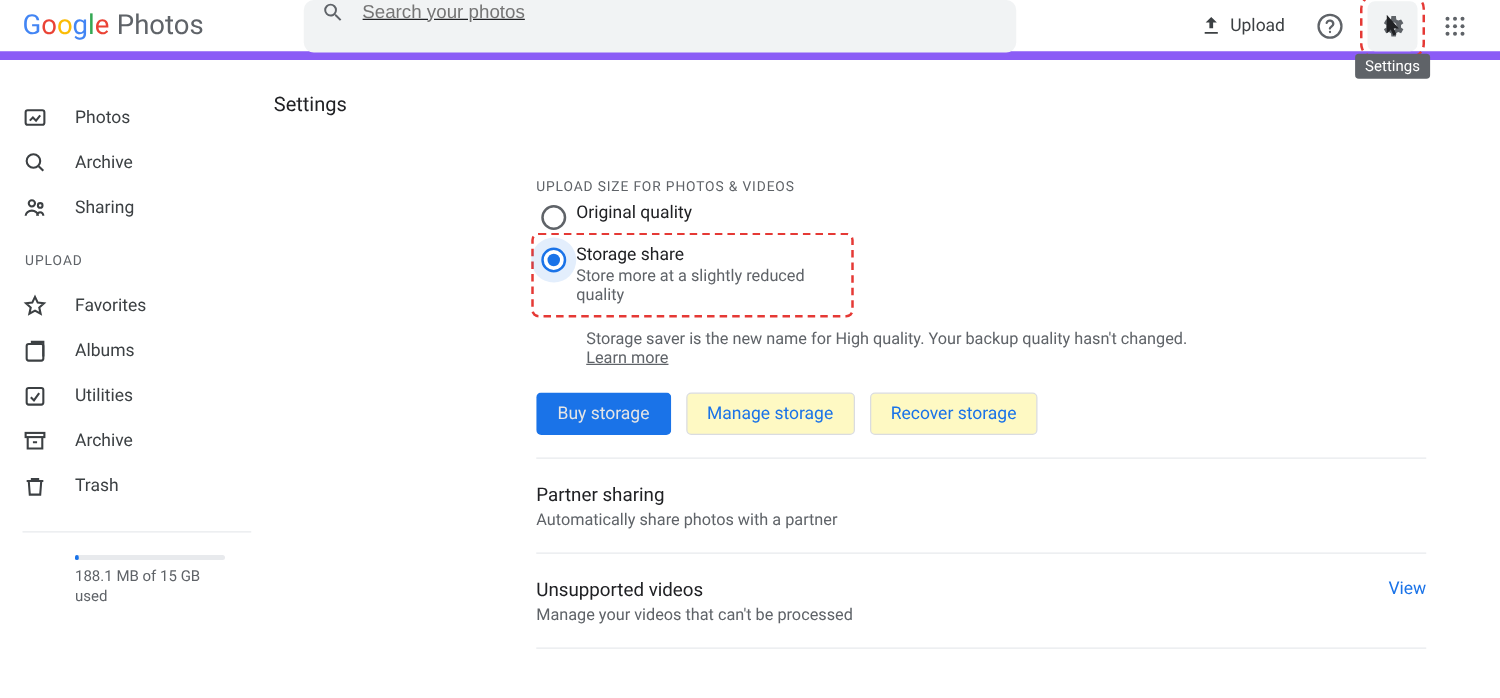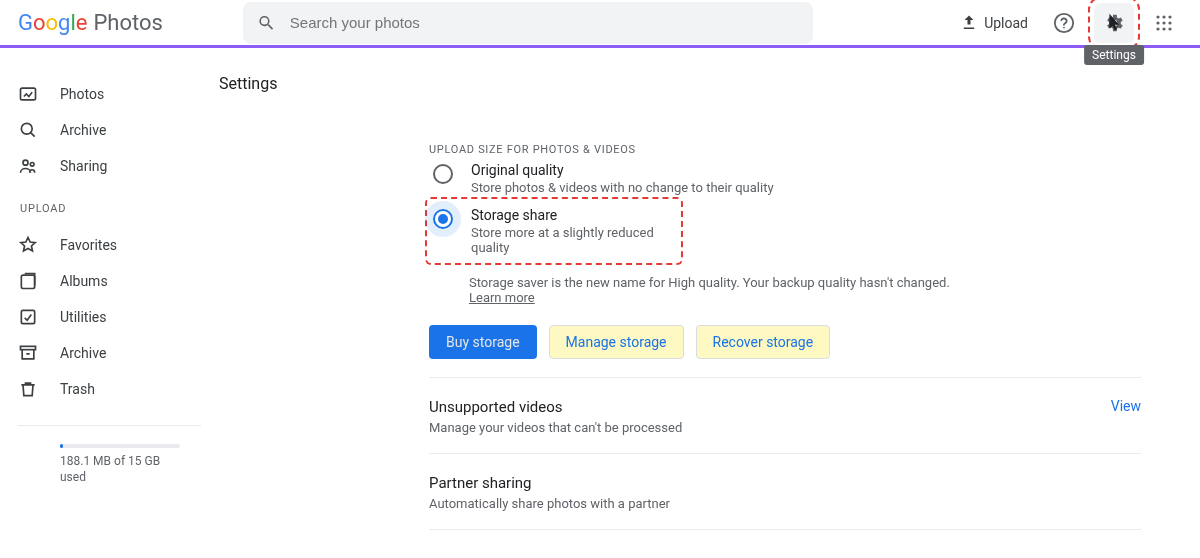--- a/index.html
+++ b/index.html
@@ -1,25 +1,25 @@
 <!DOCTYPE html>
 <html><head>
 <meta charset="utf-8">
 <style>
   * { box-sizing: border-box; }
   html, body { margin: 0; padding: 0; font-family: Roboto, Arial, sans-serif; color: #202124; background: #fff; width: 1200px; }
   a { text-decoration: none; color: inherit; }
 
   
-  .header { display: flex; align-items: center; height: 48px; padding: 0 16px 0 18px; border-bottom: 3px solid #8b5cf6; }
+  .header { display: flex; align-items: center; height: 48px; padding: 0 16px 0 18px; border-bottom: 7px solid #8b5cf6; }
   .logo { display: flex; align-items: center; gap: 2px; font-size: 22px; font-weight: 400; margin-right: 80px; }
   .logo .g-blue  { color:#4285f4; }  .logo .g-red   { color:#ea4335; }
   .logo .g-yellow{ color:#fbbc05; }  .logo .g-green { color:#34a853; }
   .logo .product { color:#5f6368; font-size:22px; margin-left:4px; font-weight:400; }
-  .search-box { display:flex; align-items:center; background:#f1f3f4; border-radius:8px; height:42px; width:570px; padding:0 14px; gap:12px; }
+  .search-box { display:flex; align-items:flex-start; background:#f1f3f4; border-radius:8px; height:42px; width:570px; padding:0 14px; gap:12px;text-decoration:underline; }
   .search-box input { border:0; outline:0; background:transparent; font-size:15px; color:#5f6368; width:100%; }
   .header-right { margin-left:auto; display:flex; align-items:center; gap:10px; }
   .upload-link { display:flex; align-items:center; gap:6px; color:#3c4043; font-size:14px; padding:4px 6px; }
   .icon-btn { width:40px; height:40px; border-radius:50%; display:flex; align-items:center; justify-content:center; color:#5f6368; cursor:pointer; position:relative;}
   .icon-btn.hover { background:#f1f3f4; }
   .tooltip { position:absolute; top:42px; left:50%; transform:translateX(-50%); background:#5f6368; color:#fff; font-size:12px; padding:3px 8px; border-radius:3px; white-space:nowrap; z-index:5;}
   .highlight-red { outline:2px dashed #e53935; outline-offset:4px; border-radius:6px; }
   .highlight-red-inner { outline:2px dashed #e53935; outline-offset:2px; border-radius:2px; }
 
   
@@ -34,21 +34,21 @@
   .storage-bar::before { content:''; position:absolute; left:0; top:0; bottom:0; width:3px; background:#1a73e8; border-radius:2px;}
   .storage-text { font-size:12px; color:#5f6368; margin-left:42px; max-width:120px; line-height:1.3;}
 
   
   .main { flex:1; padding:26px 0 0 14px; }
   .page-title { font-size:16px; font-weight:400; color:#202124; margin-bottom:16px; }
   .content { width:712px; margin-left:210px; }
   .section { border-top:1px solid #e8eaed; padding:20px 0 18px; }
   .section.first { border-top:0; padding-top:34px;}
   .section-label { font-size:11px; color:#5f6368; letter-spacing:.7px; }
-  .radio-row { display:flex; align-items:flex-start; gap:18px; padding:6px 4px; }
+  .radio-row { display:flex; align-items:flex-start; gap:8px; padding:6px 4px; }
   .radio-row .texts .title { font-size:14px; color:#202124; }
   .radio-row .texts .sub   { font-size:13px; color:#5f6368; margin-top:2px; }
   .radio-outer { width:20px; height:20px; border:2px solid #5f6368; border-radius:50%; position:relative; flex-shrink:0; margin-top:2px;}
   .radio-outer.checked { border-color:#1a73e8; }
   .radio-outer.checked::after { content:''; position:absolute; inset:3px; background:#1a73e8; border-radius:50%; }
   .radio-halo { box-shadow:0 0 0 8px rgba(26,115,232,.12); }
   .note { font-size:13px; color:#5f6368; margin:14px 0 0 40px; }
   .note a { text-decoration:underline; color:#5f6368;}
   .btn-row { display:flex; gap:12px; margin:20px 0 0 0px; }
   .btn { font-size:14px; padding:8px 16px; border-radius:4px; cursor:pointer; border:1px solid transparent; }
@@ -188,21 +188,20 @@
 
     <div class="content">
 
       <div class="section first">
         <div class="section-label">UPLOAD SIZE FOR PHOTOS &amp; VIDEOS</div>
 
         <div class="radio-row">
           <div class="radio-outer"></div>
           <div class="texts">
             <div class="title">Original quality</div>
-            <div class="sub">Store photos &amp; videos with no change to their quality</div>
           </div>
         </div>
 
         <div class="radio-row highlight-red-inner" style="width:250px;">
           <div class="radio-outer checked radio-halo"></div>
           <div class="texts">
             <div class="title">Storage share</div>
             <div class="sub">Store more at a slightly reduced quality</div>
           </div>
         </div>
@@ -212,33 +211,33 @@
           <a>Learn more</a>
         </div>
 
         <div class="btn-row">
           <div class="btn primary">Buy storage</div>
           <div class="btn ghost">Manage storage</div>
           <div class="btn ghost">Recover storage</div>
         </div>
       </div>
 
+      <div class="section">
+        <div class="sect-title">Partner sharing</div>
+        <div class="sect-sub">Automatically share photos with a partner</div>
+      </div>
+
       <div class="section row-between">
         <div>
           <div class="sect-title">Unsupported videos</div>
           <div class="sect-sub">Manage your videos that can't be processed</div>
         </div>
         <span class="link">View</span>
       </div>
 
-      <div class="section">
-        <div class="sect-title">Partner sharing</div>
-        <div class="sect-sub">Automatically share photos with a partner</div>
-      </div>
-
       <div class="section row-between">
         
         
       </div>
 
     </div>
   </div>
 </div>
 
 </body></html>

